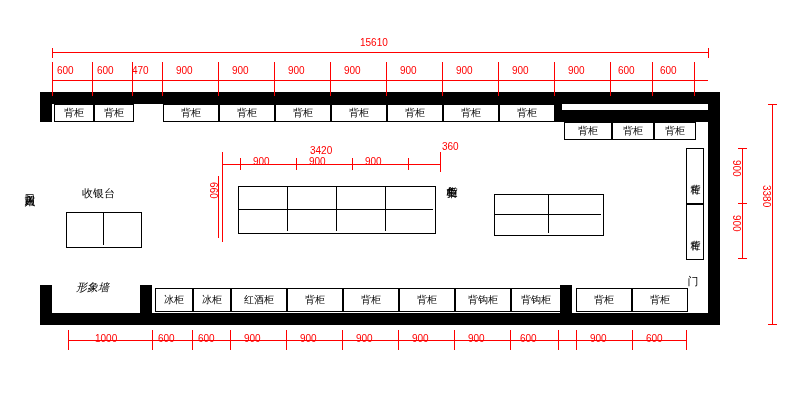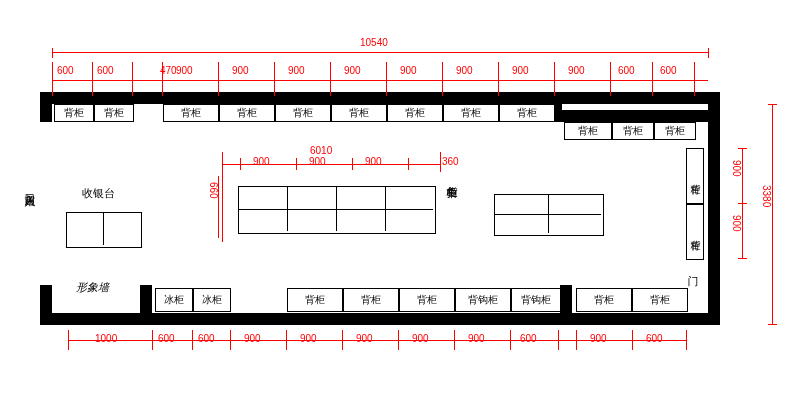--- a/index.html
+++ b/index.html
@@ -30,21 +30,21 @@
   <div class="wall" style="left:40px;top:92px;width:680px;height:12px;"></div>
   <div class="wall" style="left:40px;top:92px;width:12px;height:30px;"></div>
   <div class="wall" style="left:40px;top:285px;width:12px;height:40px;"></div>
   <div class="wall" style="left:40px;top:313px;width:680px;height:12px;"></div>
   <div class="wall" style="left:708px;top:92px;width:12px;height:233px;"></div>
   <div class="wall" style="left:550px;top:104px;width:12px;height:18px;"></div>
   <div class="wall" style="left:550px;top:110px;width:160px;height:12px;"></div>
   <div class="wall" style="left:140px;top:285px;width:12px;height:30px;"></div>
   <div class="wall" style="left:560px;top:285px;width:12px;height:30px;"></div>
 
-  <div class="dim" style="left:360px;top:38px;">10540</div>
+  <div class="dim" style="left:360px;top:38px;">15610</div>
   <div class="dimline" style="left:52px;top:52px;width:656px;height:1px;"></div>
   <div class="tick" style="left:52px;top:48px;height:10px;"></div>
   <div class="tick" style="left:708px;top:48px;height:10px;"></div>
 
   <div class="dimline" style="left:52px;top:80px;width:656px;height:1px;"></div>
 
   <div class="tick" style="left:52px;top:62px;height:34px;"></div>
   <div class="tick" style="left:92px;top:62px;height:34px;"></div>
   <div class="tick" style="left:132px;top:62px;height:34px;"></div>
   <div class="tick" style="left:162px;top:62px;height:34px;"></div>
@@ -54,21 +54,21 @@
   <div class="tick" style="left:386px;top:62px;height:34px;"></div>
   <div class="tick" style="left:442px;top:62px;height:34px;"></div>
   <div class="tick" style="left:498px;top:62px;height:34px;"></div>
   <div class="tick" style="left:554px;top:62px;height:34px;"></div>
   <div class="tick" style="left:610px;top:62px;height:34px;"></div>
   <div class="tick" style="left:652px;top:62px;height:34px;"></div>
   <div class="tick" style="left:694px;top:62px;height:34px;"></div>
 
   <div class="dim" style="left:57px;top:66px;">600</div>
   <div class="dim" style="left:97px;top:66px;">600</div>
-  <div class="dim" style="left:132px;top:66px;margin-left:28px;">470</div>
+  <div class="dim" style="left:132px;top:66px;">470</div>
   <div class="dim" style="left:176px;top:66px;">900</div>
   <div class="dim" style="left:232px;top:66px;">900</div>
   <div class="dim" style="left:288px;top:66px;">900</div>
   <div class="dim" style="left:344px;top:66px;">900</div>
   <div class="dim" style="left:400px;top:66px;">900</div>
   <div class="dim" style="left:456px;top:66px;">900</div>
   <div class="dim" style="left:512px;top:66px;">900</div>
   <div class="dim" style="left:568px;top:66px;">900</div>
   <div class="dim" style="left:618px;top:66px;">600</div>
   <div class="dim" style="left:660px;top:66px;">600</div>
@@ -102,52 +102,53 @@
   <div class="lblv-red" style="left:731px;top:215px;">900</div>
   <div class="lblv-red" style="left:761px;top:185px;">3380</div>
 
   <div class="lblv" style="left:685px;top:266px;">门</div>
 
   <div class="lblv" style="left:22px;top:186px;">超市入口</div>
   <div class="lbl" style="left:82px;top:186px;">收银台</div>
   <div class="box" style="left:66px;top:212px;width:74px;height:34px;"></div>
   <div class="vline" style="left:103px;top:213px;height:32px;"></div>
 
-  <div class="dim" style="left:310px;top:146px;">6010</div>
+  <div class="dim" style="left:310px;top:146px;">3420</div>
   <div class="dimline" style="left:222px;top:164px;width:218px;height:1px;"></div>
   <div class="dimline" style="left:222px;top:152px;width:1px;height:90px;"></div>
   <div class="dimline" style="left:440px;top:152px;width:1px;height:20px;"></div>
   <div class="tick" style="left:240px;top:158px;height:12px;"></div>
   <div class="tick" style="left:296px;top:158px;height:12px;"></div>
   <div class="tick" style="left:352px;top:158px;height:12px;"></div>
   <div class="tick" style="left:408px;top:158px;height:12px;"></div>
 
   <div class="dim" style="left:253px;top:157px;">900</div>
   <div class="dim" style="left:309px;top:157px;">900</div>
   <div class="dim" style="left:365px;top:157px;">900</div>
-  <div class="dim" style="left:442px;top:157px;">360</div>
+  <div class="dim" style="left:442px;top:142px;">360</div>
   <div class="lblv-red" style="left:208px;top:182px;">660</div>
   <div class="dimline" style="left:218px;top:176px;width:1px;height:62px;"></div>
 
   <div class="box" style="left:238px;top:186px;width:196px;height:46px;"></div>
   <div class="hline" style="left:239px;top:209px;width:194px;"></div>
   <div class="vline" style="left:287px;top:187px;height:44px;"></div>
   <div class="vline" style="left:336px;top:187px;height:44px;"></div>
   <div class="vline" style="left:385px;top:187px;height:44px;"></div>
 
   <div class="lblv" style="left:444px;top:178px;">中岛货柜</div>
 
   <div class="box" style="left:494px;top:194px;width:108px;height:40px;"></div>
   <div class="hline" style="left:495px;top:214px;width:106px;"></div>
   <div class="vline" style="left:548px;top:195px;height:38px;"></div>
 
   <div class="lbl" style="left:76px;top:280px;font-style:italic;">形象墙</div>
 
   <div class="cab" style="left:155px;top:288px;width:36px;height:22px;">冰柜</div>
   <div class="cab" style="left:193px;top:288px;width:36px;height:22px;">冰柜</div>
+  <div class="cab" style="left:231px;top:288px;width:54px;height:22px;">红酒柜</div>
   <div class="cab" style="left:287px;top:288px;width:54px;height:22px;">背柜</div>
   <div class="cab" style="left:343px;top:288px;width:54px;height:22px;">背柜</div>
   <div class="cab" style="left:399px;top:288px;width:54px;height:22px;">背柜</div>
   <div class="cab" style="left:455px;top:288px;width:54px;height:22px;">背钩柜</div>
   <div class="cab" style="left:511px;top:288px;width:48px;height:22px;">背钩柜</div>
 
   <div class="cab" style="left:576px;top:288px;width:54px;height:22px;">背柜</div>
   <div class="cab" style="left:632px;top:288px;width:54px;height:22px;">背柜</div>
 
   <div class="dimline" style="left:68px;top:340px;width:618px;height:1px;"></div>

